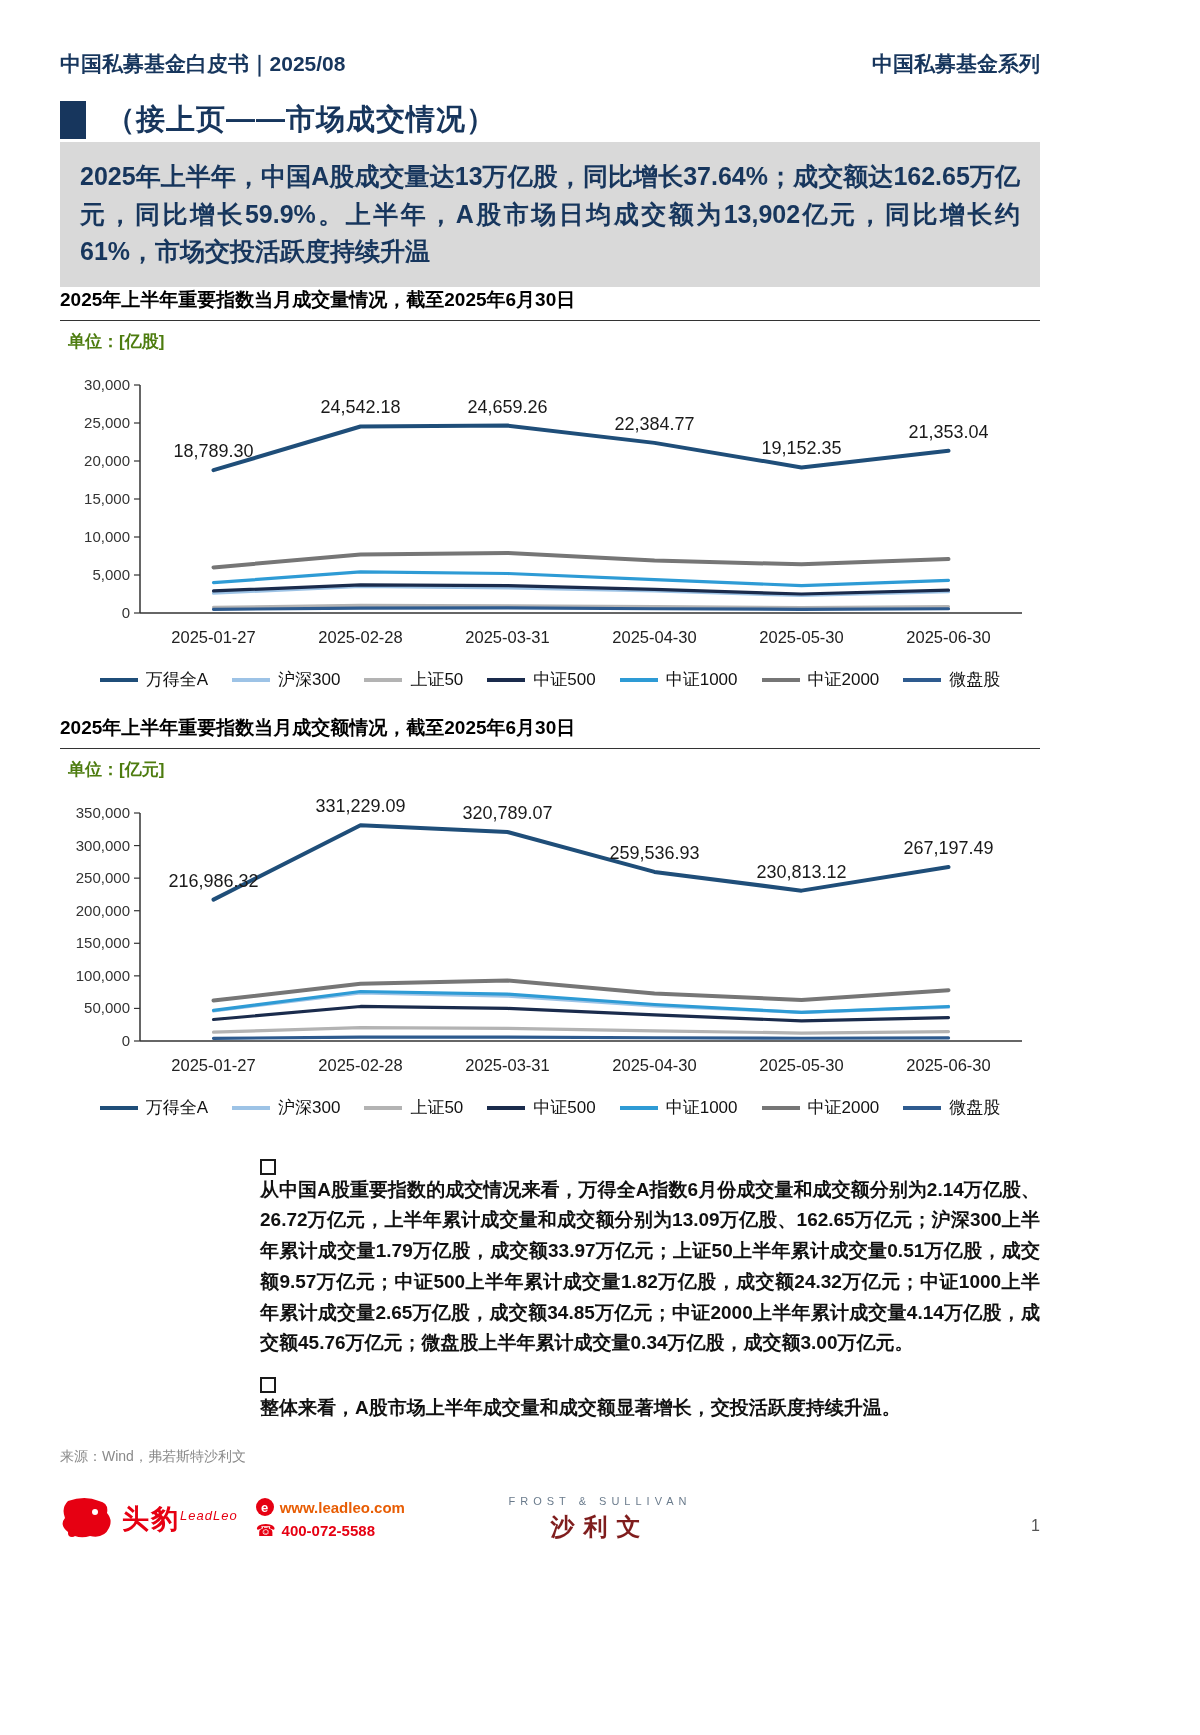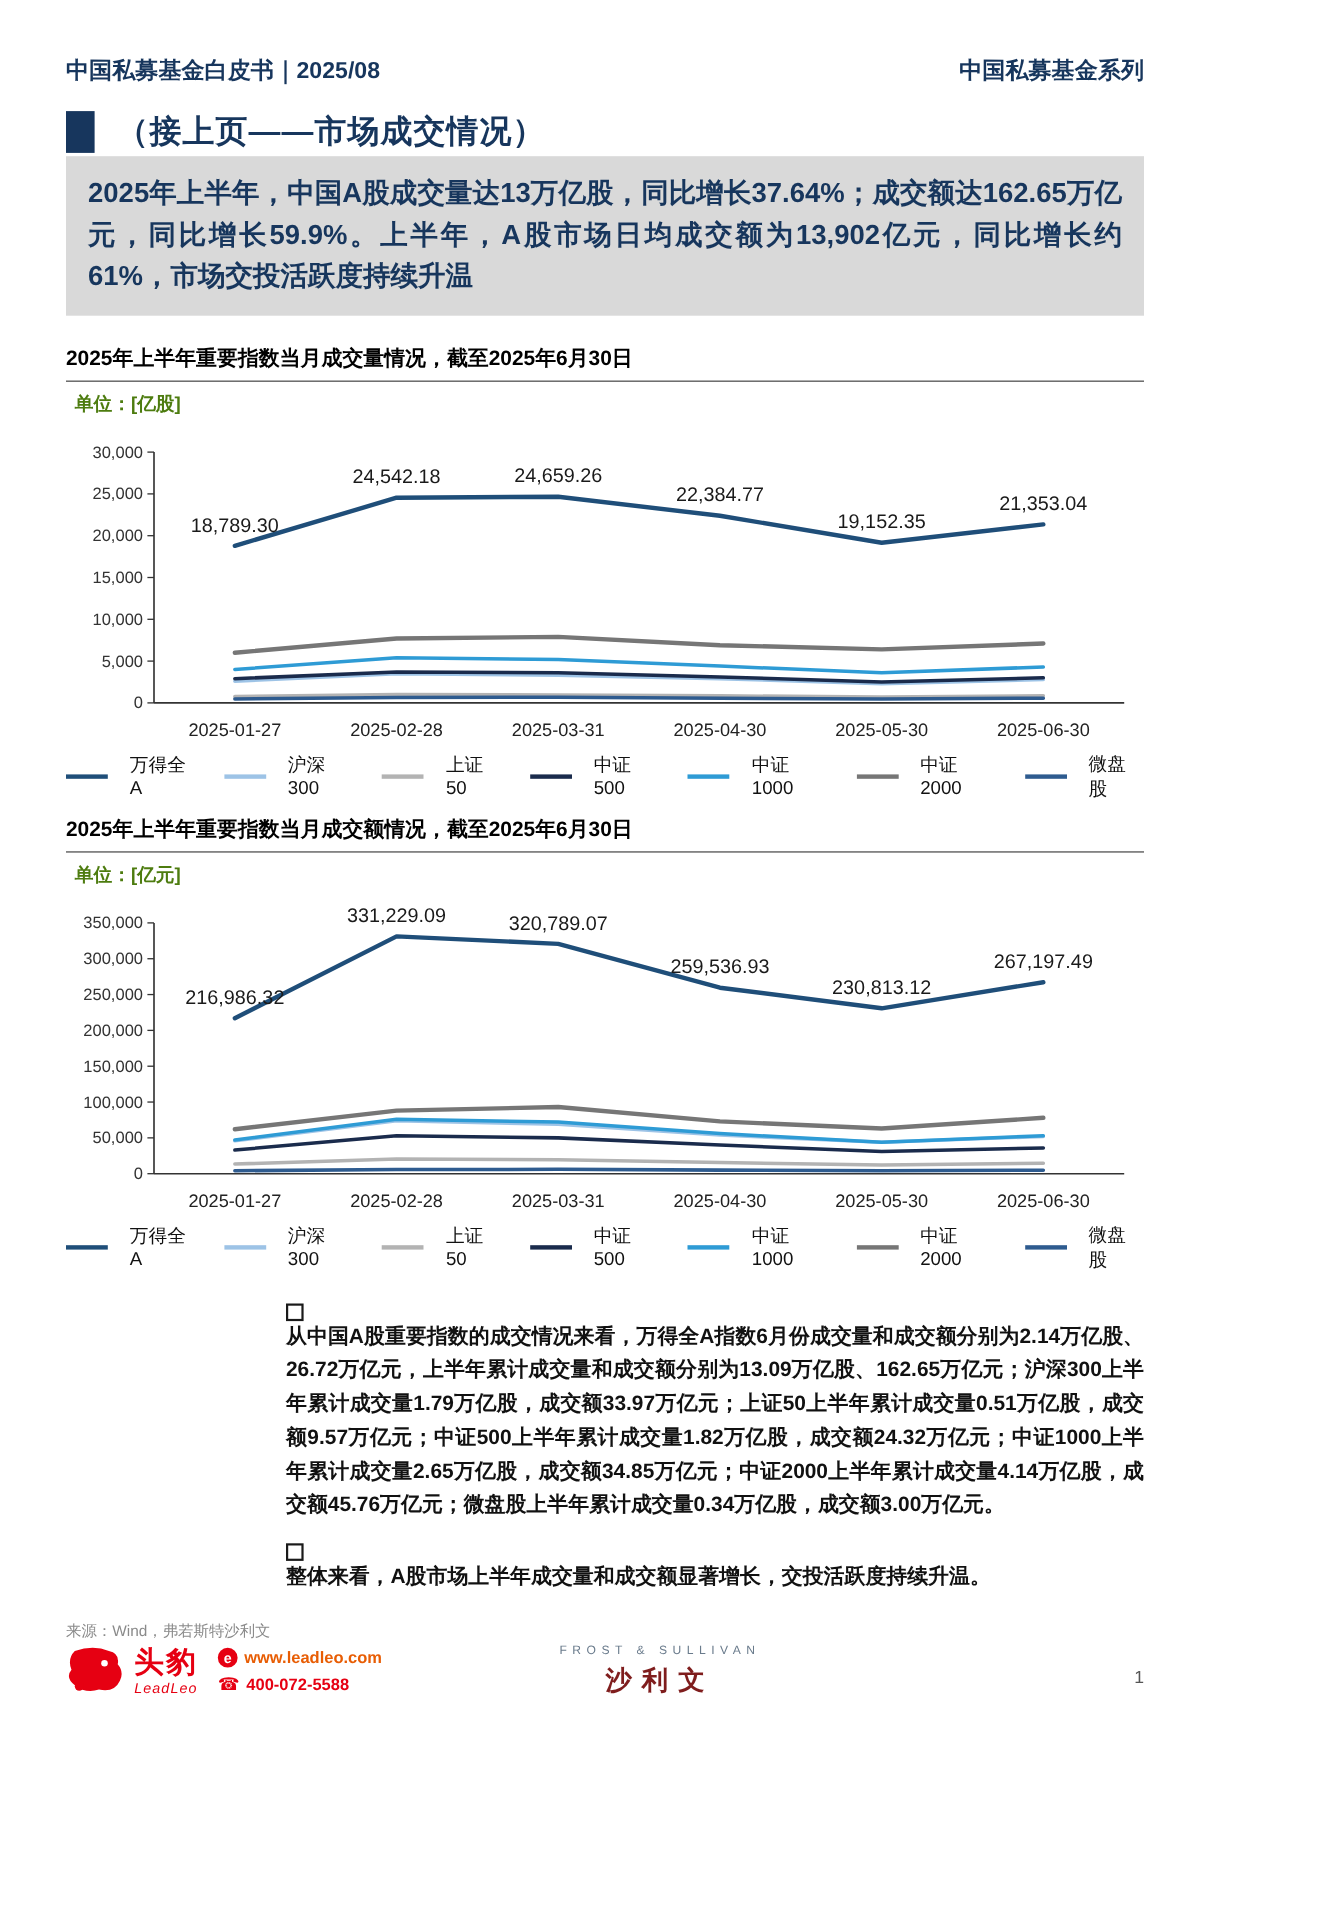--- a/index.html
+++ b/index.html
@@ -7,47 +7,47 @@
   .page{position:relative;width:1180px;height:1735px;background:#ffffff;box-sizing:border-box;padding:50px 92px 0 60px;overflow:hidden;}
   .content{width:980px;}
 
   .topbar{display:flex;justify-content:space-between;align-items:baseline;margin-bottom:22px;}
   .topbar-left,.topbar-right{font-size:21px;font-weight:700;color:#17365d;}
 
   .title-row{display:flex;align-items:center;gap:20px;margin-bottom:2px;}
   .title-square{width:26px;height:38px;background:#17365d;flex:none;}
   .title-text{font-size:29px;font-weight:700;color:#17365d;letter-spacing:1px;}
 
-  .highlight{background:#d9d9d9;padding:16px 20px;margin-bottom:26px;}
+  .highlight{background:#d9d9d9;padding:16px 20px;}
   .highlight span{font-size:25px;line-height:1.5;font-weight:700;color:#17365d;text-align:justify;display:block;}
 
   .chart-block{margin-bottom:22px;}
   .chart-title{font-size:19px;font-weight:700;color:#000;padding-bottom:7px;border-bottom:1.5px solid #333;}
   .unit{font-size:17px;font-weight:700;color:#4d7c0f;margin:9px 0 2px 8px;}
   .chart-svg{width:980px;height:310px;display:block;}
   .chart-svg text{font-family:"Liberation Sans","DejaVu Sans",sans-serif;}
   .ytick{font-size:15px;fill:#333;}
   .xtick{font-size:16.5px;fill:#222;}
   .dlabel{font-size:18px;fill:#1a1a1a;}
 
   .legend{display:flex;justify-content:center;align-items:center;gap:24px;margin-top:2px;height:26px;}
-  .legend-item{display:inline-flex;align-items:center;gap:20px;}
+  .legend-item{display:inline-flex;align-items:center;gap:8px;}
   .legend-swatch{width:38px;height:4px;display:inline-block;flex:none;}
   .legend-label{font-size:17px;color:#111;}
 
   .bullets{margin:30px 0 0 200px;width:780px;}
   .bullet{display:flex;align-items:flex-start;margin-bottom:10px;flex-direction:column;}
   .bullet-marker{width:12px;height:12px;border:2px solid #1a1a1a;flex:none;margin:8px 16px 0 0;display:inline-block;}
   .bullet-text{font-size:19px;line-height:1.62;font-weight:600;color:#111;text-align:justify;}
 
   .source{margin-top:24px;font-size:14px;color:#8a8a8a;}
 
   .footer{position:absolute;left:60px;top:1495px;width:1080px;height:70px;}
   .footer-left{display:flex;align-items:center;gap:10px;}
-  .brand-col{display:flex;flex-direction:column;line-height:1;}
+  .brand-col{display:flex;line-height:1;}
   .brand-name{font-size:27px;font-weight:700;color:#e60012;letter-spacing:2px;}
   .brand-sub{font-size:13px;color:#e60012;font-style:italic;margin-top:3px;letter-spacing:1px;}
   .contact-col{display:flex;flex-direction:column;gap:5px;margin-left:8px;}
   .contact-row{display:flex;align-items:center;gap:6px;font-size:15px;font-weight:700;color:#e85d04;}
   .contact-row .num{color:#e60012;}
   .e-icon{width:18px;height:18px;border-radius:50%;background:#e60012;color:#fff;font-size:13px;font-weight:700;display:inline-flex;align-items:center;justify-content:center;flex:none;}
   .phone-icon{color:#e60012;font-size:16px;}
   .footer-center{position:absolute;left:50%;top:0;transform:translateX(-50%);text-align:center;}
   .fs-top{font-size:11px;letter-spacing:5px;color:#6a7b8c;margin-bottom:4px;white-space:nowrap;}
   .fs-name{font-size:24px;font-weight:700;color:#7f1d1d;letter-spacing:9px;}

